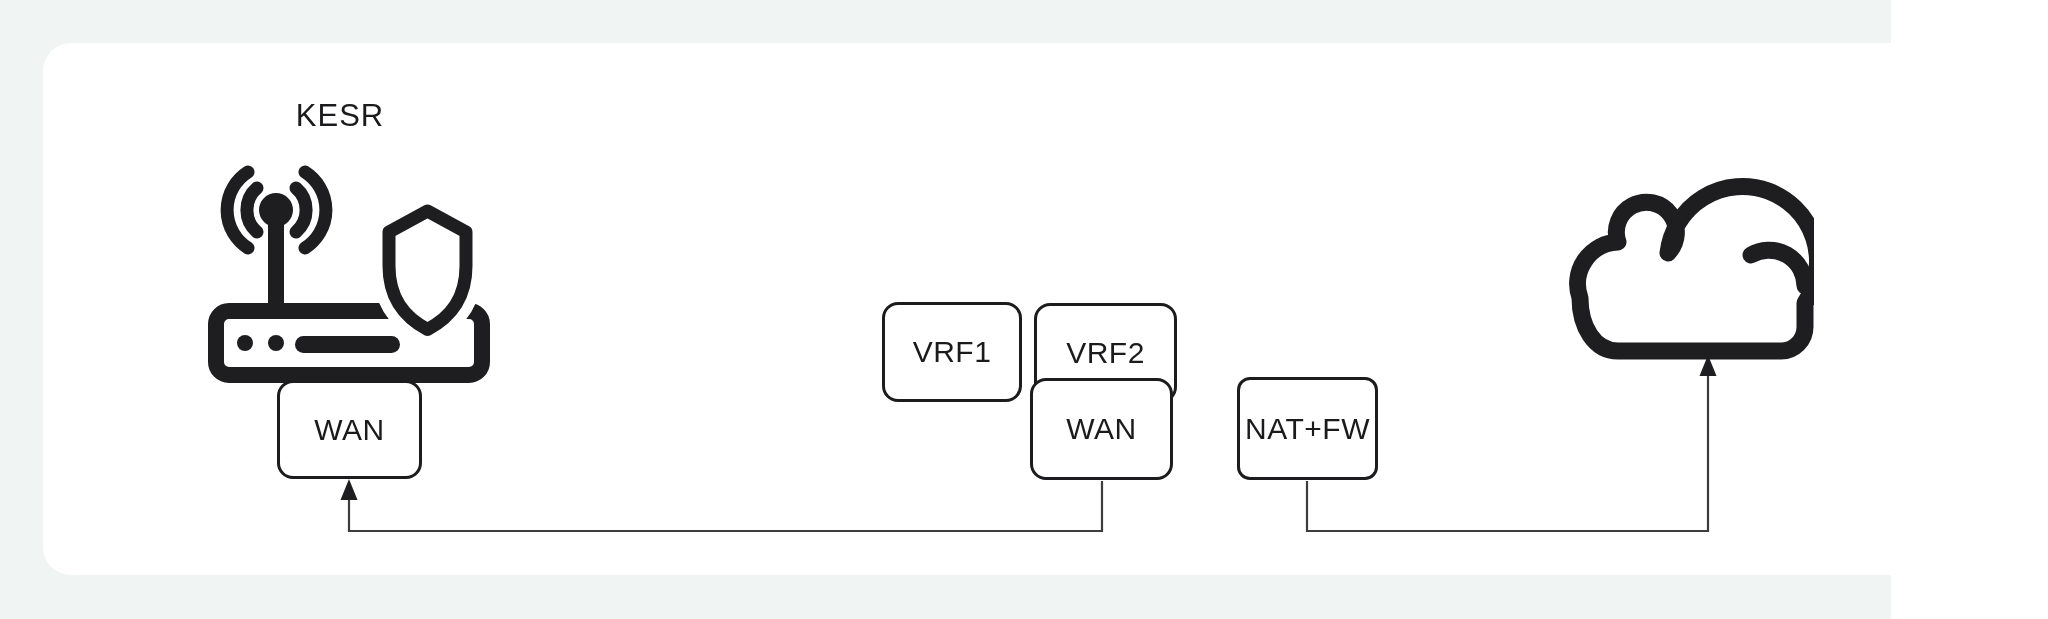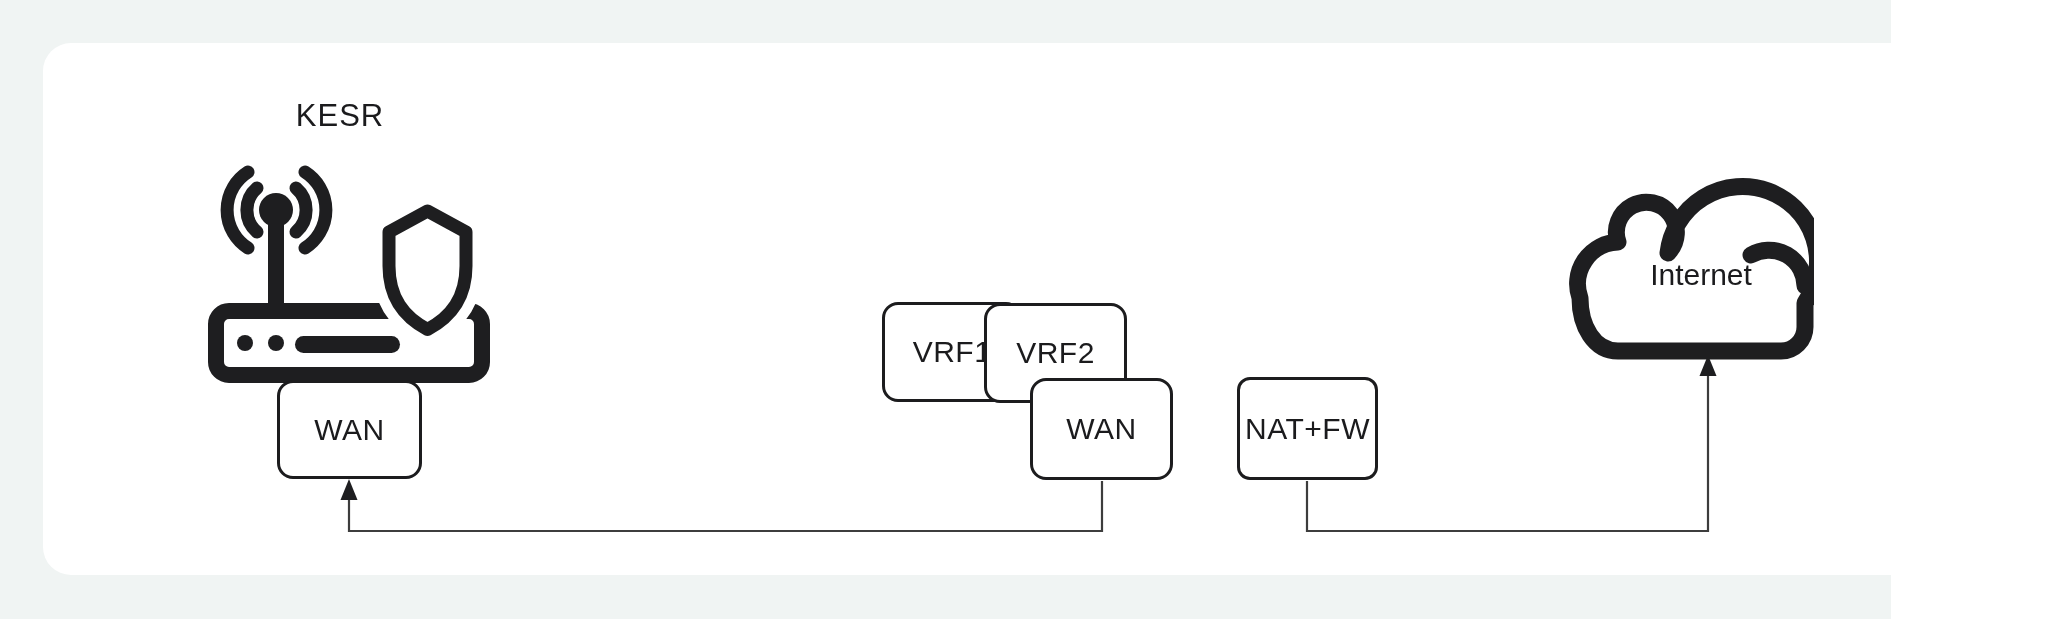--- a/index.html
+++ b/index.html
@@ -50,21 +50,21 @@
     text-align: center;
     font-size: 31px;
     letter-spacing: 1px;
     color: #1b1b1d;
   }
 
   #router-icon { left: 200px; top: 158px; z-index: 1; }
   #wan-kesr    { left: 277px; top: 380px; width: 145px; height: 99px;  z-index: 3; }
 
   #vrf1   { left: 882px;  top: 302px; width: 140px; height: 100px; z-index: 1; }
-  #vrf2   { left: 984px; top: 303px; width: 143px; height: 100px; z-index: 1; }
+  #vrf2   { left: 1034px; top: 303px; width: 143px; height: 100px; z-index: 1; }
   #wan-vrf2 { left: 1030px; top: 378px; width: 143px; height: 102px; z-index: 2; }
   #vrf3   { left: 1187px; top: 303px; width: 143px; height: 102px; z-index: 1; }
   #natfw  { left: 1237px; top: 377px; width: 141px; height: 103px; z-index: 2; border-radius: 13px; }
 
   #cloud-wrap { left: 1568px; top: 158px; z-index: 1; }
   #internet-label {
     position: absolute;
     left: 1601px;
     top: 258px;
     width: 200px;
@@ -135,15 +135,14 @@
   </div>
 
   <div id="natfw" class="node">
     <span>NAT+FW</span>
   </div>
 
   <svg id="cloud-wrap" class="abs" width="246" height="204" viewBox="0 0 246 204">
     <path d="M50 193 L213 193 A24 24 0 0 0 237 169 L237 145 A75 75 0 1 0 100 95 A30 30 0 1 0 50 84 A42 42 0 0 0 12 140 C12 168 26 193 50 193 Z" fill="#ffffff" stroke="#1e1e20" stroke-width="17" stroke-linejoin="round" stroke-linecap="round"></path>
     <path d="M237 128 A36 36 0 0 0 183 97" fill="none" stroke="#1e1e20" stroke-width="17" stroke-linecap="round"></path>
   </svg>
-  <div id="internet-label">Internet</div>
 
 </div>
 
 </body></html>

